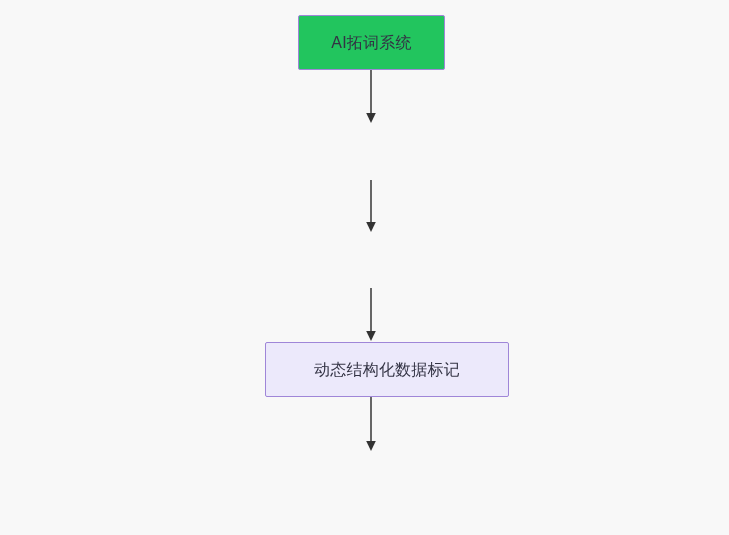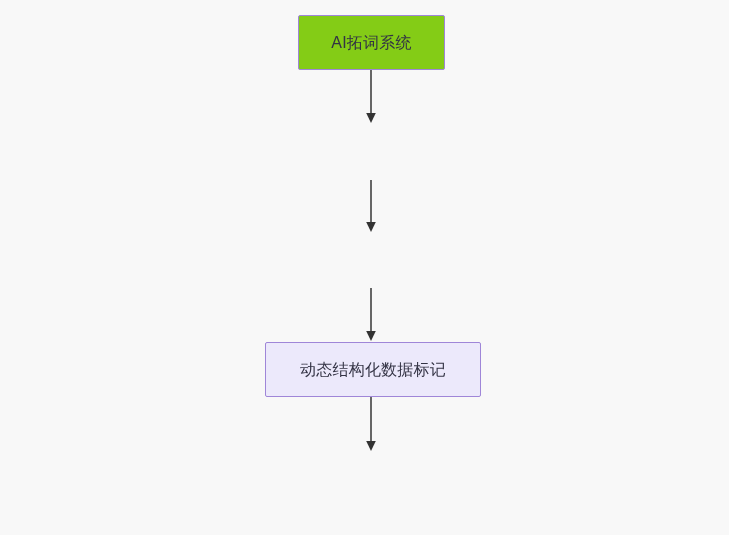--- a/index.html
+++ b/index.html
@@ -44,21 +44,21 @@
   .edge svg {
     display: block;
     overflow: visible;
   }
 </style>
 </head>
 <body style="background: rgb(248, 248, 248);">
 
 <div id="flowchart-canvas">
 
-  <div class="node" id="n1" style="left: 298px; top: 15px; width: 147px; height: 55px; background: #84cc16; border-color: rgb(159, 134, 216); color: rgb(51, 51, 68);">
+  <div class="node" id="n1" style="left: 298px; top: 15px; width: 147px; height: 55px; background: #22c55e; border-color: rgb(159, 134, 216); color: rgb(51, 51, 68);">
     <span class="node-label">AI拓词系统</span>
   </div>
 
   <div class="edge" id="e1" style="left: 362px; top: 70px; height: 54px;">
     <svg width="18" height="54" viewBox="0 0 18 54" xmlns="http://www.w3.org/2000/svg">
       <line x1="9" y1="0" x2="9" y2="45" stroke="#666666" stroke-width="2"></line>
       <polygon points="9,53 4.2,43 13.8,43" fill="#333333"></polygon>
     </svg>
   </div>
 
@@ -71,21 +71,21 @@
   </div>
 
 
   <div class="edge" id="e3" style="left: 362px; top: 288px; height: 54px;">
     <svg width="18" height="54" viewBox="0 0 18 54" xmlns="http://www.w3.org/2000/svg">
       <line x1="9" y1="0" x2="9" y2="45" stroke="#666666" stroke-width="2"></line>
       <polygon points="9,53 4.2,43 13.8,43" fill="#333333"></polygon>
     </svg>
   </div>
 
-  <div class="node" id="n4" style="left: 265px; top: 342px; width: 216px; height: 55px; background: rgb(236, 233, 251); border-color: rgb(159, 134, 216); color: rgb(51, 51, 68);">
+  <div class="node" id="n4" style="left: 265px; top: 342px; width: 244px; height: 55px; background: rgb(236, 233, 251); border-color: rgb(159, 134, 216); color: rgb(51, 51, 68);">
     <span class="node-label">动态结构化数据标记</span>
   </div>
 
   <div class="edge" id="e4" style="left: 362px; top: 397px; height: 55px;">
     <svg width="18" height="55" viewBox="0 0 18 55" xmlns="http://www.w3.org/2000/svg">
       <line x1="9" y1="0" x2="9" y2="46" stroke="#666666" stroke-width="2"></line>
       <polygon points="9,54 4.2,44 13.8,44" fill="#333333"></polygon>
     </svg>
   </div>
 

